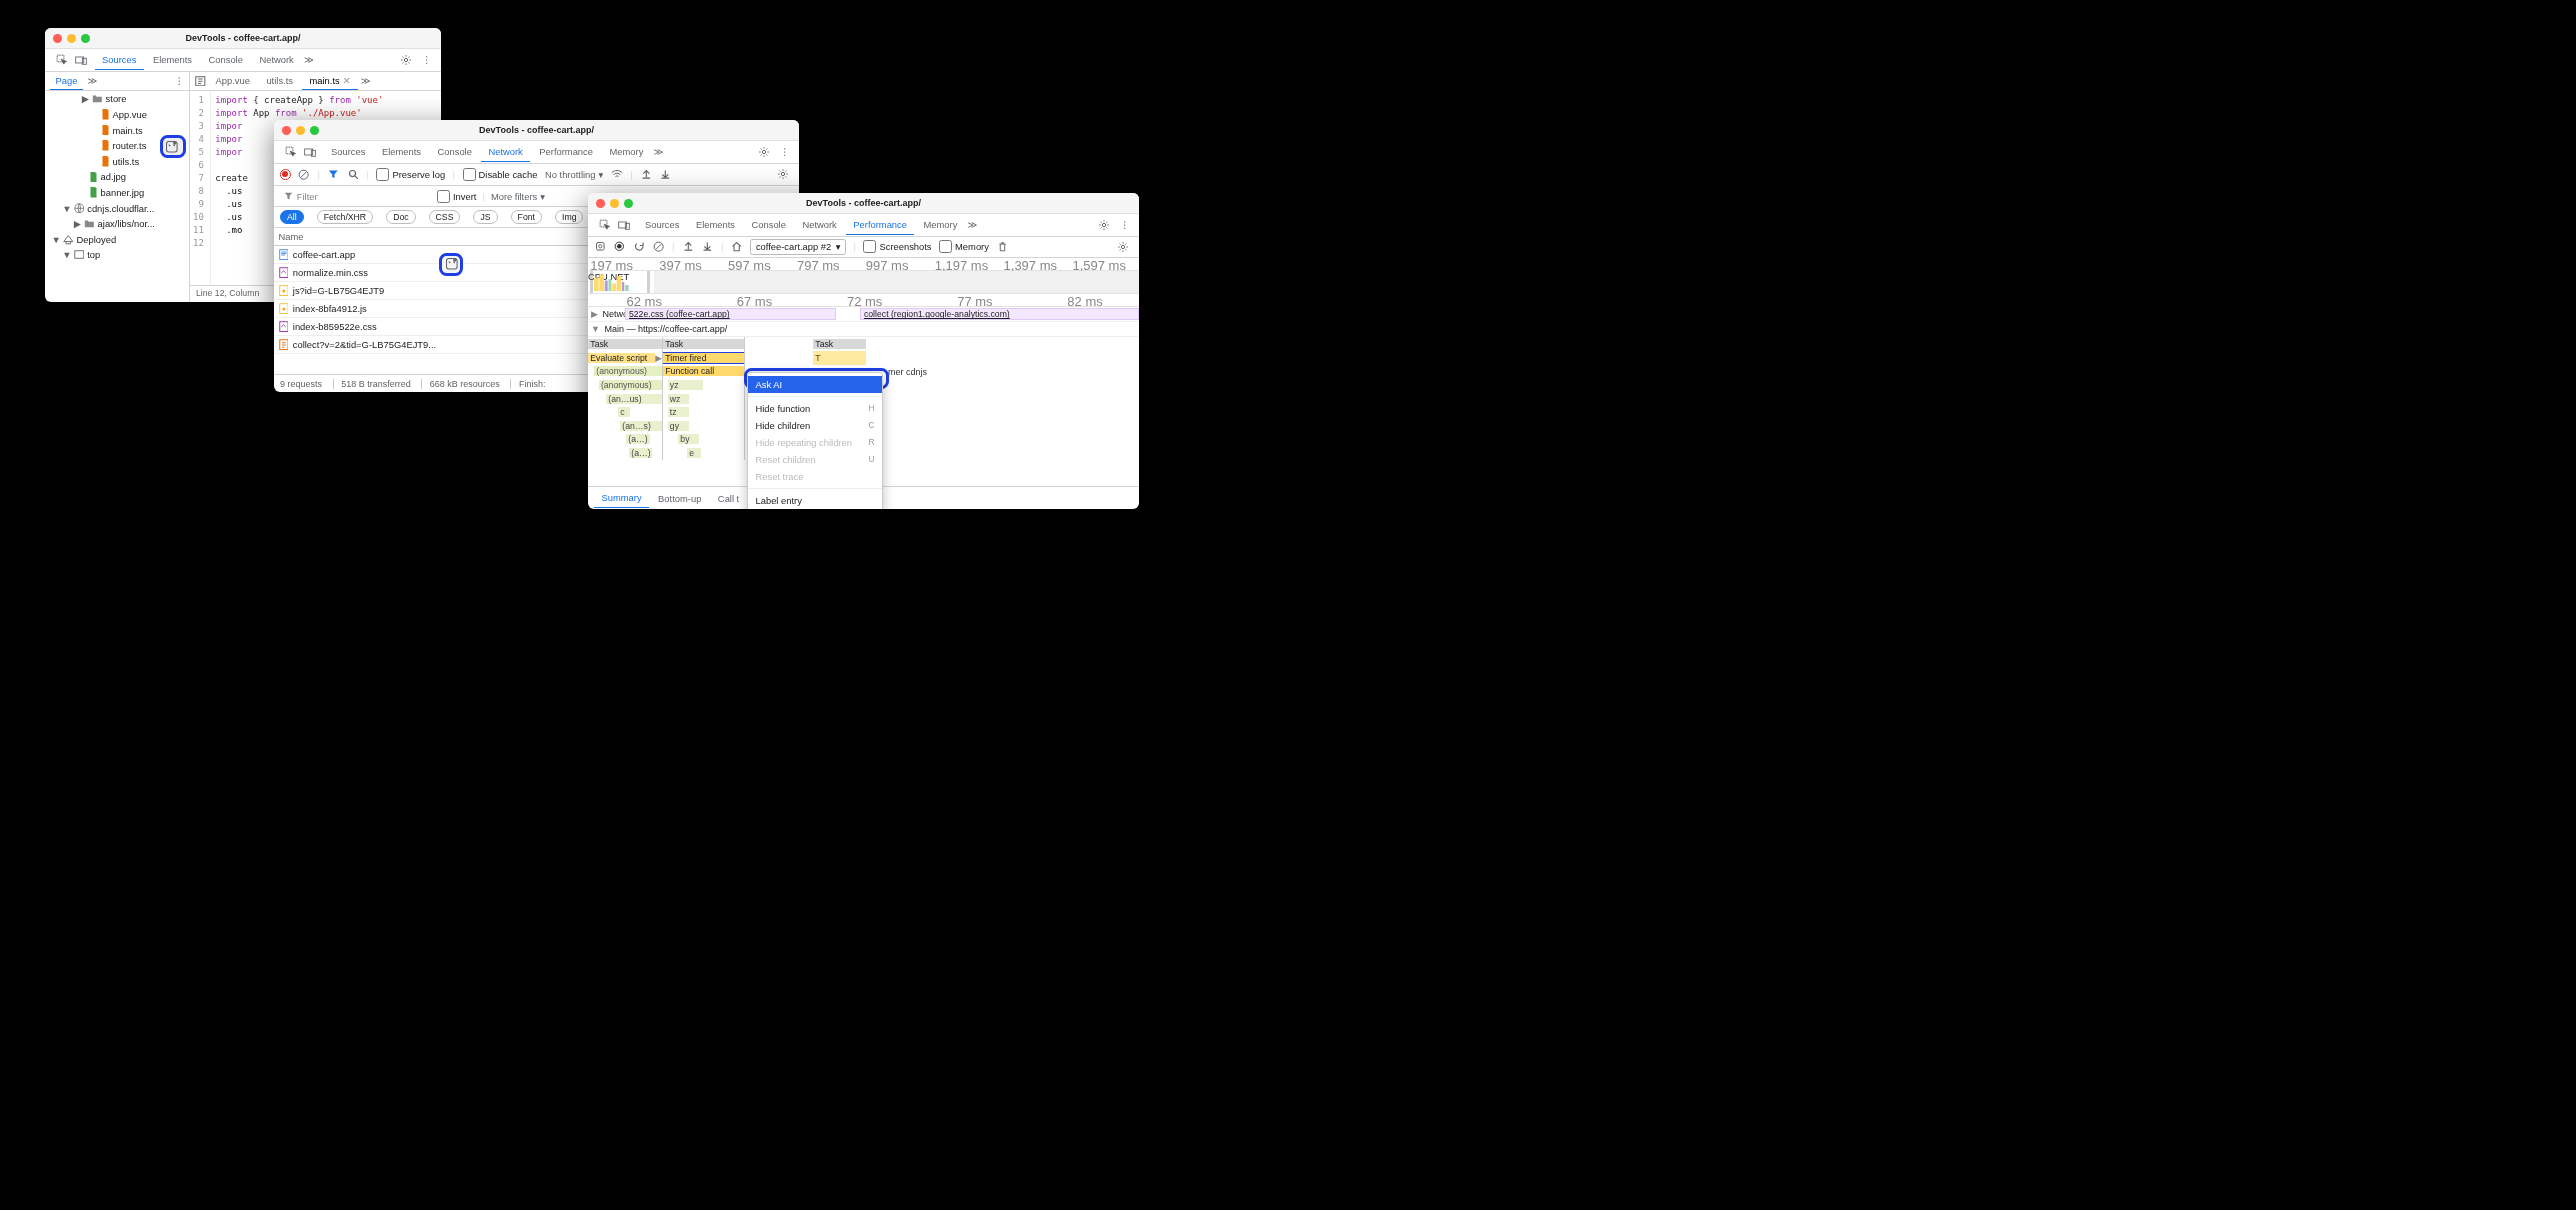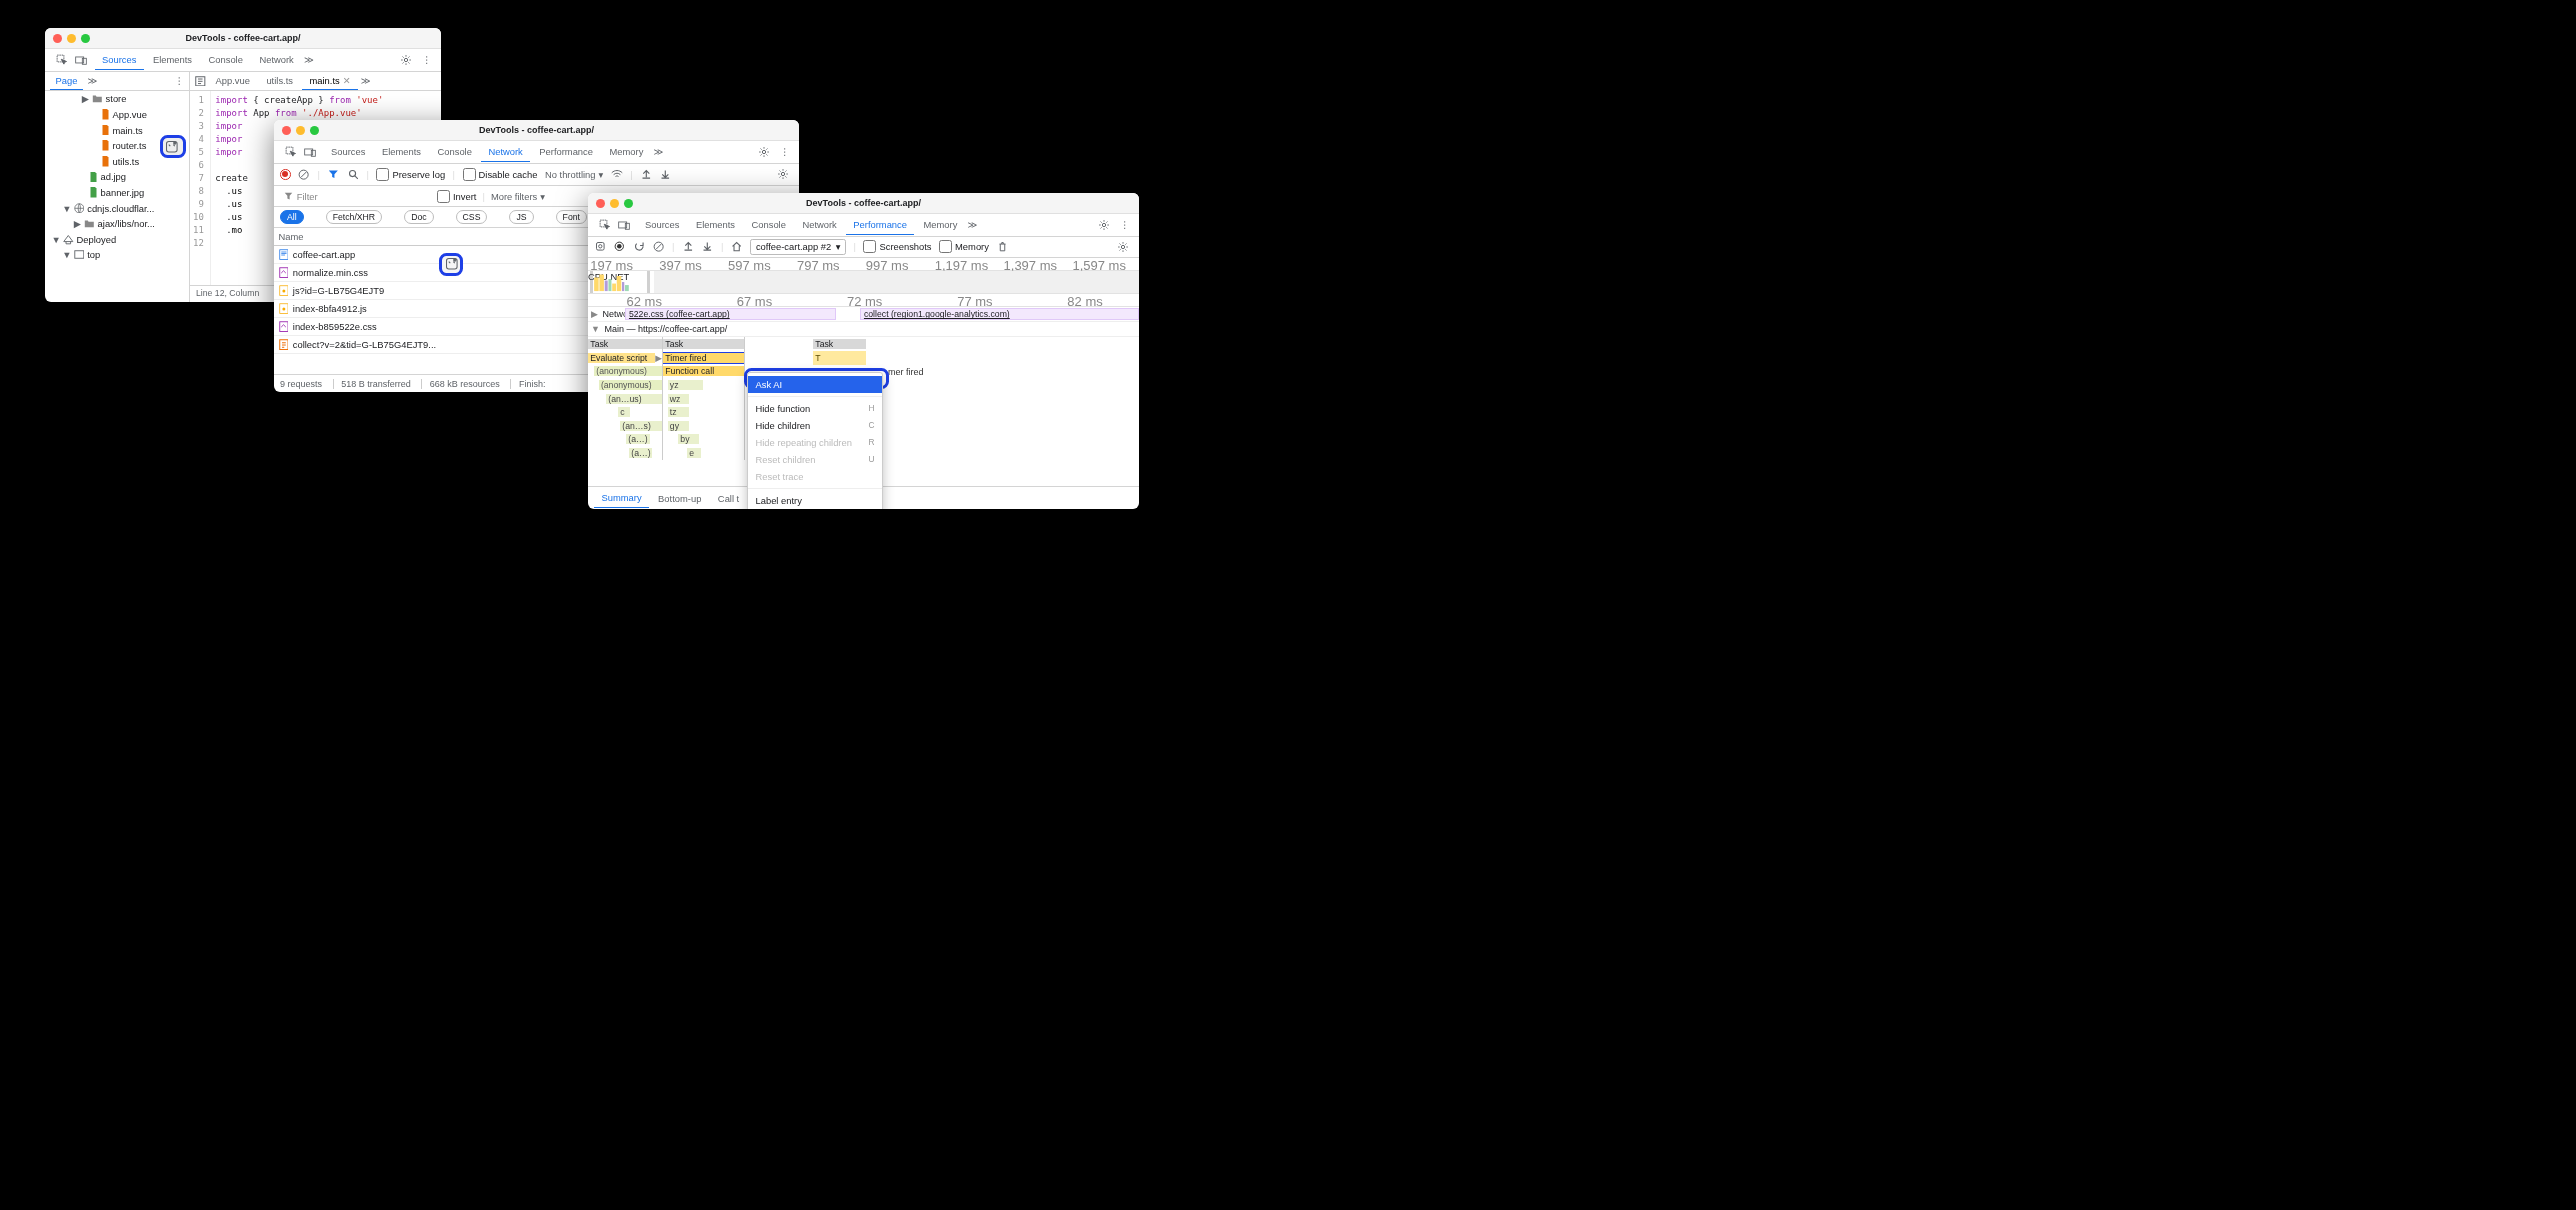--- a/index.html
+++ b/index.html
@@ -54,21 +54,21 @@
 .w2 { left: 274px; top: 120px; width: 525px; height: 272px; }
 .toolbar { display: flex; align-items: center; height: 22.6px; border-bottom: 0.8px solid #d4d4d4; padding: 0 6px; gap: 7.5px; font-size: 9.4px; }
 .recdot { width: 10.6px; height: 10.6px; border: 1.1px solid #d93025; border-radius: 50%; display: inline-flex; align-items: center; justify-content: center; }
 .recdot::after { content: ''; width: 6px; height: 6px; background: #d93025; border-radius: 50%; }
 .funnel { color: #1a73e8; }
 .cb { display: flex; align-items: center; gap: 3px; }
 .cb input { accent-color: #1a73e8; }
 .sel { display: flex; align-items: center; gap: 3px; color: #5f6368; }
 .filterbar { display: flex; align-items: center; height: 21px; border-bottom: 0.8px solid #d4d4d4; padding: 0 6px; gap: 6px; }
 .filterinput { flex: 0 0 151px; display: flex; align-items: center; gap: 3.8px; border: 0.8px solid transparent; padding: 1.5px 3px; color: #888; }
-.chipbar { display: flex; align-items: center; height: 21px; border-bottom: 0.8px solid #d4d4d4; padding: 0 6px; gap: 22px; }
+.chipbar { display: flex; align-items: center; height: 21px; border-bottom: 0.8px solid #d4d4d4; padding: 0 6px; gap: 13px; }
 .chip { border: 0.8px solid #bdbdbd; border-radius: 7.5px; padding: 0.8px 6px; font-size: 8.7px; cursor: pointer; }
 .chip.active { background: #1a73e8; color: #fff; border-color: #1a73e8; }
 .nettable { flex: 1; display: flex; flex-direction: column; min-height: 0; }
 .thead, .trow { display: flex; align-items: center; height: 18px; border-bottom: 0.8px solid #eee; }
 .thead { border-bottom: 0.8px solid #ccc; font-weight: 400; color: #5f6368; }
 .c-name { flex: 1; padding-left: 4.5px; display: flex; align-items: center; gap: 4.5px; overflow: hidden; text-overflow: ellipsis; white-space: nowrap; }
 .c-status { width: 54px; } .c-type { width: 75px; }
 .dim { color: #a0a0a0; }
 .netstatus { height: 18px; border-top: 0.8px solid #d4d4d4; display: flex; align-items: center; padding: 0 6px; gap: 10.6px; font-size: 9px; color: #5f6368; }
 .netstatus span { border-left: 0.8px solid #ccc; padding-left: 7.5px; } .netstatus span:first-child { border: none; padding: 0; }
@@ -734,21 +734,21 @@
           <span class="short" style="width:13.6px">e</span>
         </div>
     </div>
     <div style="flex:1; position:relative">
       <div class="fl-row" style="position:absolute; left:68px; top:0; width:53px">
           <span class="task" style="flex:1">Task</span>
         </div>
       <div class="fl-row" style="position:absolute; left:68px; top:13.6px; width:53px; background:#ffe99e">
           <span style="padding:0 2.3px;color:#5a4a00">T</span>
         </div>
-      <div style="position:absolute; left:143px; top:30px; color:#333;font-size:9px;">mer fired</div>
+      <div style="position:absolute; left:143px; top:30px; color:#333;font-size:9px;">mer cdnjs</div>
     </div>
   </div>
   <div style="flex:1"></div>
   <div class="bottom-tabs">
     <div class="btab active">Summary</div>
     <div class="btab">Bottom-up</div>
     <div class="btab">Call t</div>
   </div>
 
   <div class="ctxmenu" style="left:159px; top:179px;">

